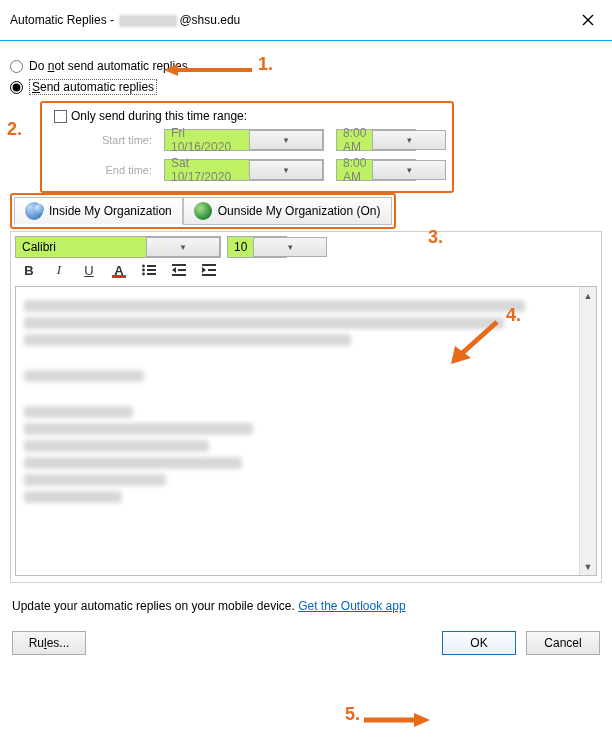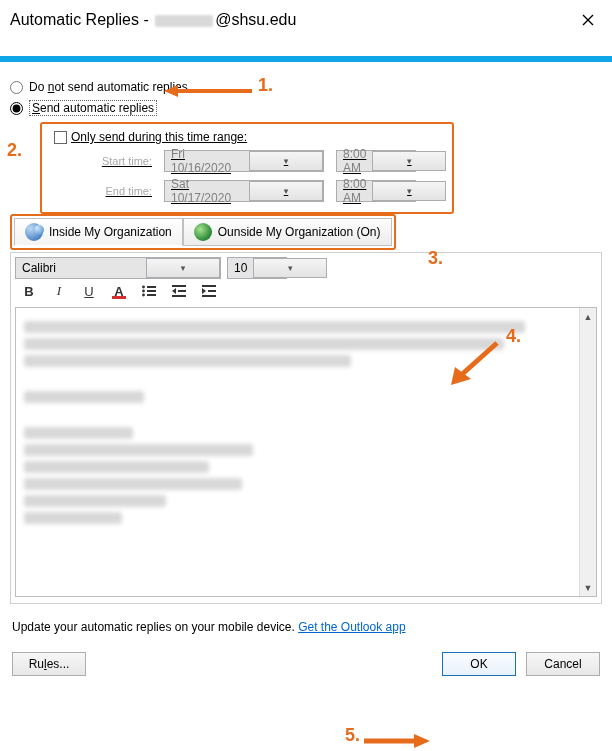--- a/index.html
+++ b/index.html
@@ -10,23 +10,23 @@
     color: #000;
     background: #fff;
     width: 612px;
     height: 751px;
     overflow: hidden;
     position: relative;
   }
   .titlebar {
     display: flex;
     align-items: center;
-    padding: 8px 6px 24px 10px;
-    border-bottom: 6px solid #0ea5e9;
-    font-size: 16px;
+    padding: 8px 6px 8px 10px;
+    border-bottom: 1px solid #0ea5e9;
+    font-size: 12px;
   }
   .titlebar .title { flex: 0 0 auto; }
   .titlebar .redact {
     display: inline-block;
     width: 58px; height: 12px;
     background: linear-gradient(#d9d9d9,#d9d9d9);
     filter: blur(1px);
     border-radius: 2px;
     margin: 0 2px;
     vertical-align: middle;
@@ -44,42 +44,41 @@
     font-size: 12px;
   }
   .radio-row label span.ul { text-decoration: underline; }
   .dotted {
     border: 1px dotted #666;
     padding: 0 2px;
   }
   .orange-box {
     border: 2px solid #e66b1a;
     border-radius: 3px;
-    text-decoration: underline;
   }
   .time-box {
     margin: 6px 0 0 30px;
     padding: 6px 8px 10px 12px;
     width: 414px;
   }
   .chk-row { display:flex; align-items:center; gap:4px; margin-bottom:6px; }
   .chk {
     width:13px;height:13px;border:1px solid #666;background:#fff;display:inline-block;
   }
   .time-grid {
     display:grid;
     grid-template-columns: 78px 160px 80px 30px;
     column-gap: 12px; row-gap: 8px;
     align-items:center;
     margin-left: 20px;
   }
   .time-grid .lbl { color:#a9a9a9; text-align:right; font-size:11px; }
   .sel {
     display:flex;align-items:center;
-    border:1px solid #abadb3;background:#e5e5e5;height:22px;
+    border:1px solid #abadb3;background:#bef264;height:22px;
   }
   .sel.disabled { color:#808080; }
   .sel .txt { flex:1; padding:0 6px; font-size:12px; }
   .sel .btn {
     width:20px;height:100%;border-left:1px solid #abadb3;
     background:linear-gradient(#f5f5f5,#e3e3e3);
     display:flex;align-items:center;justify-content:center;font-size:9px;color:#555;
   }
   .sub-head { margin: 18px 0 6px 0; font-size:12px; }
   .tabs-wrap {

